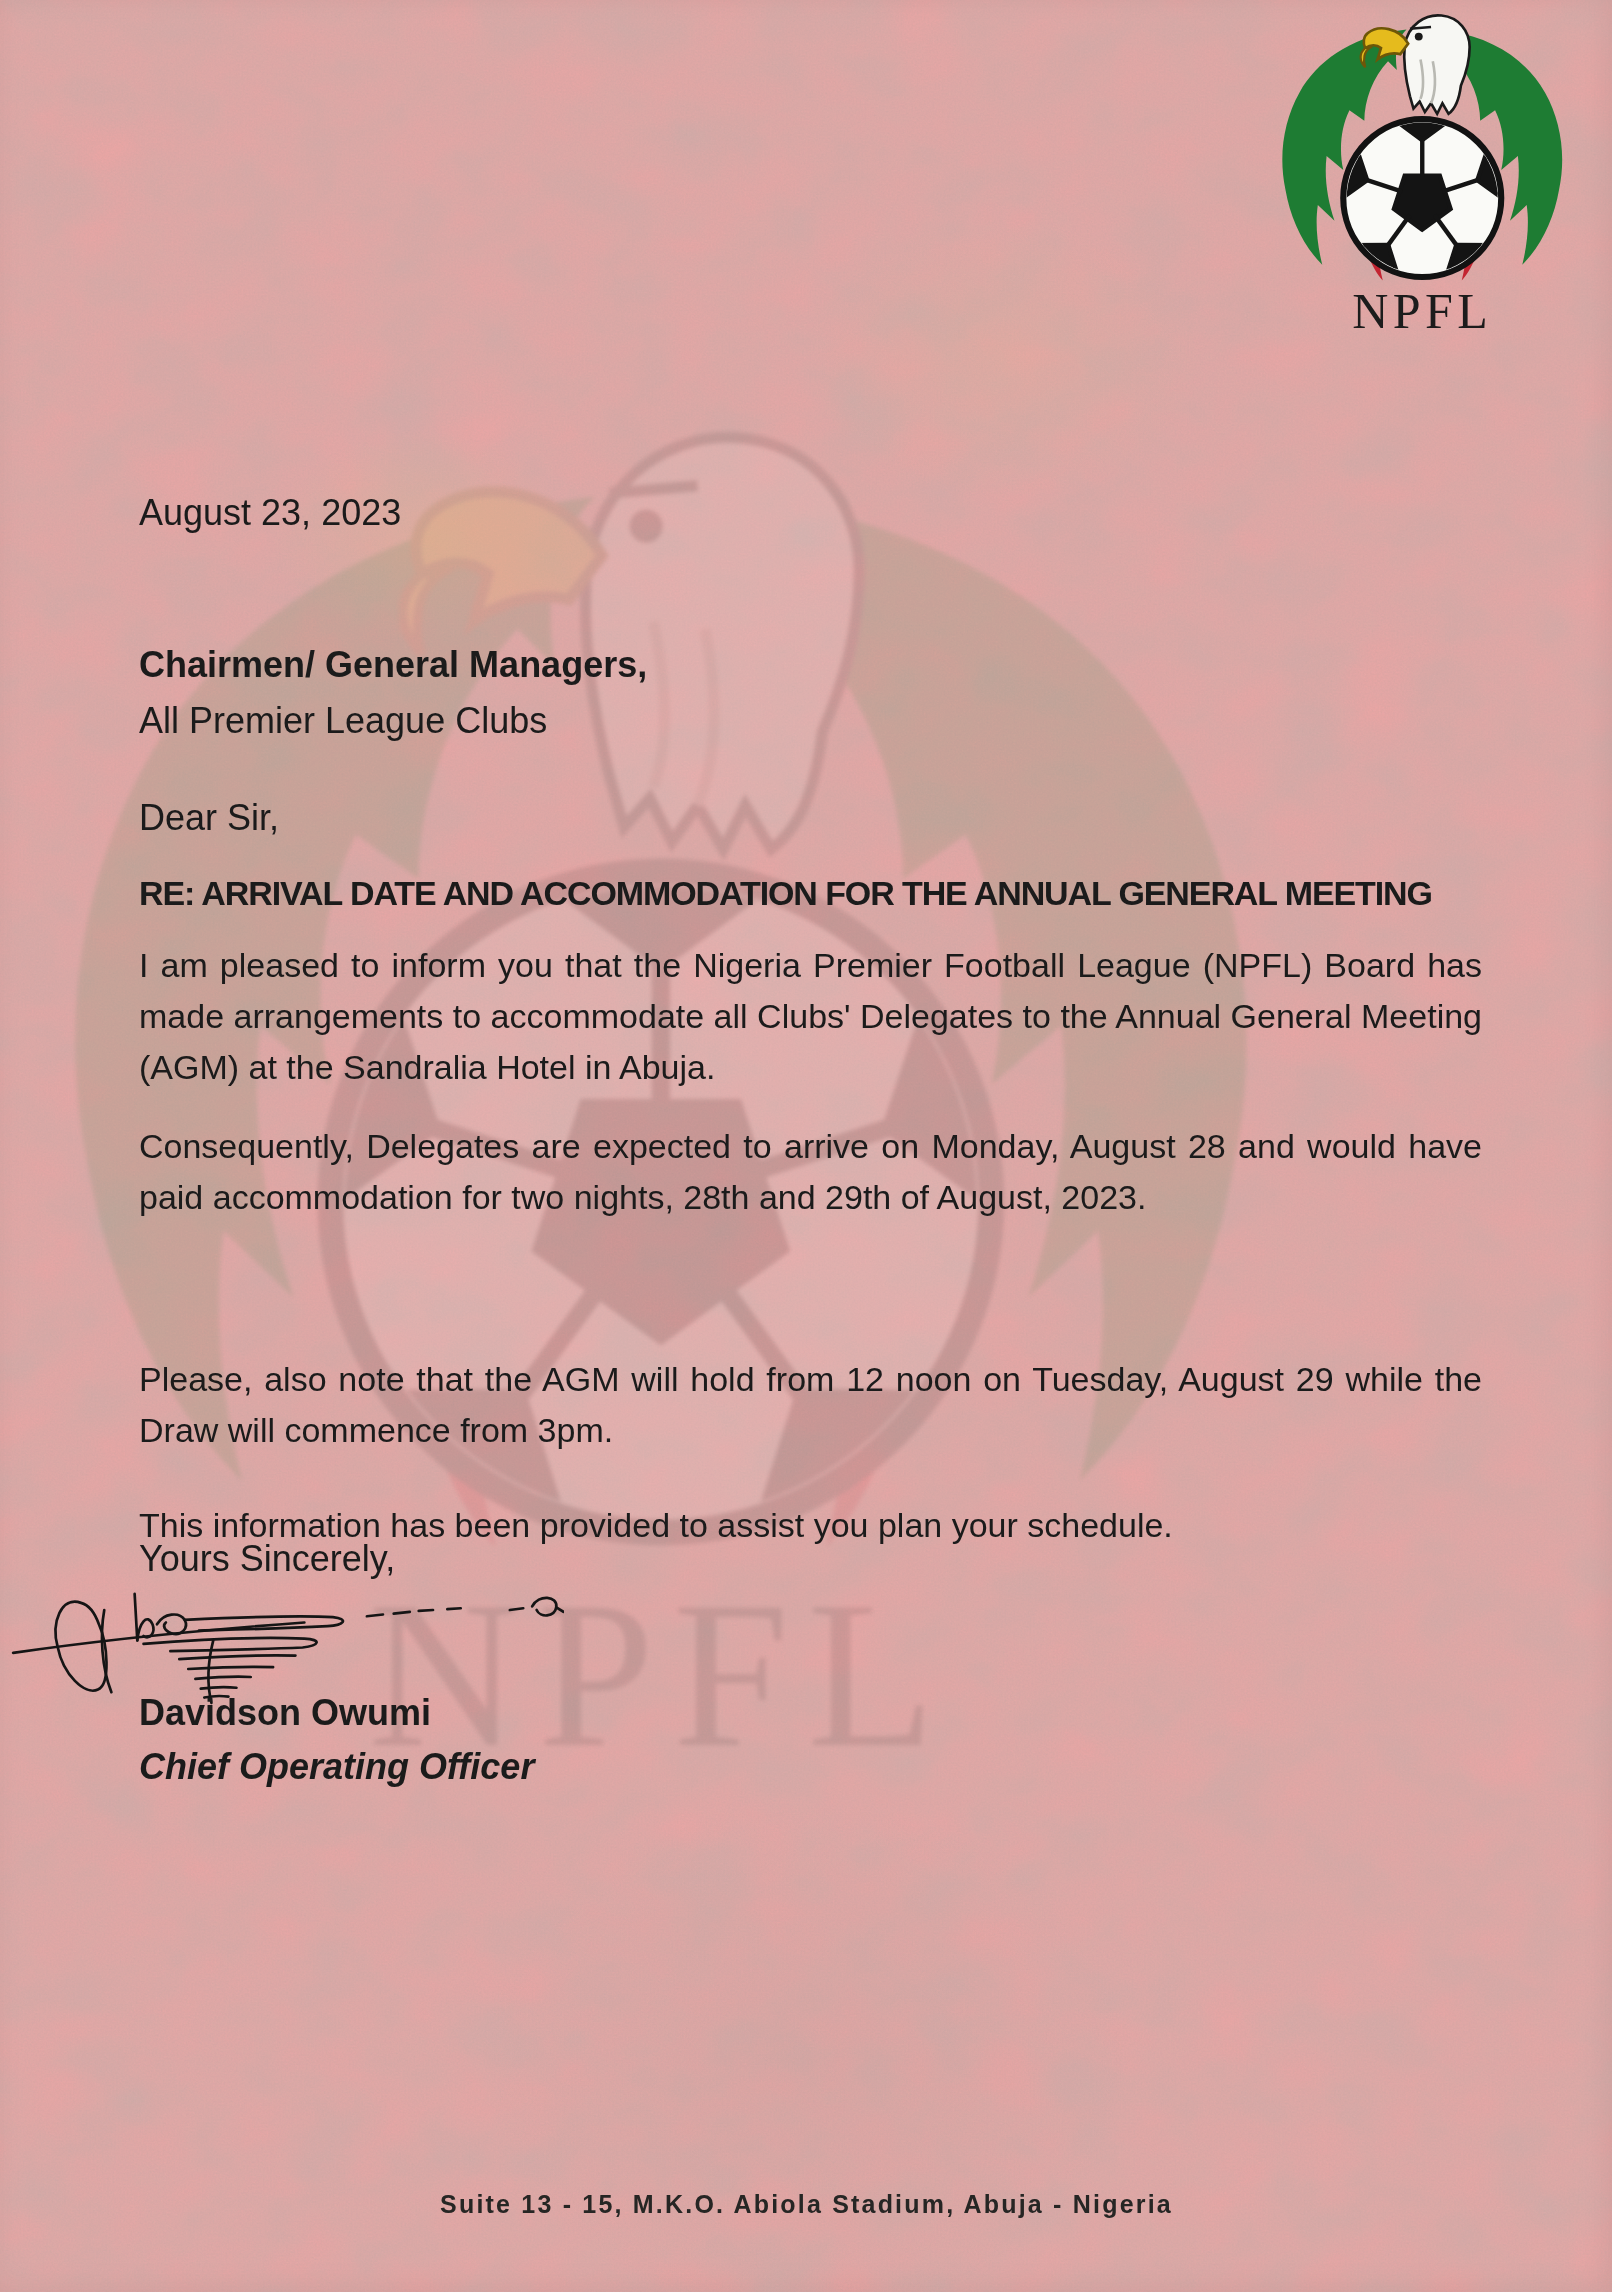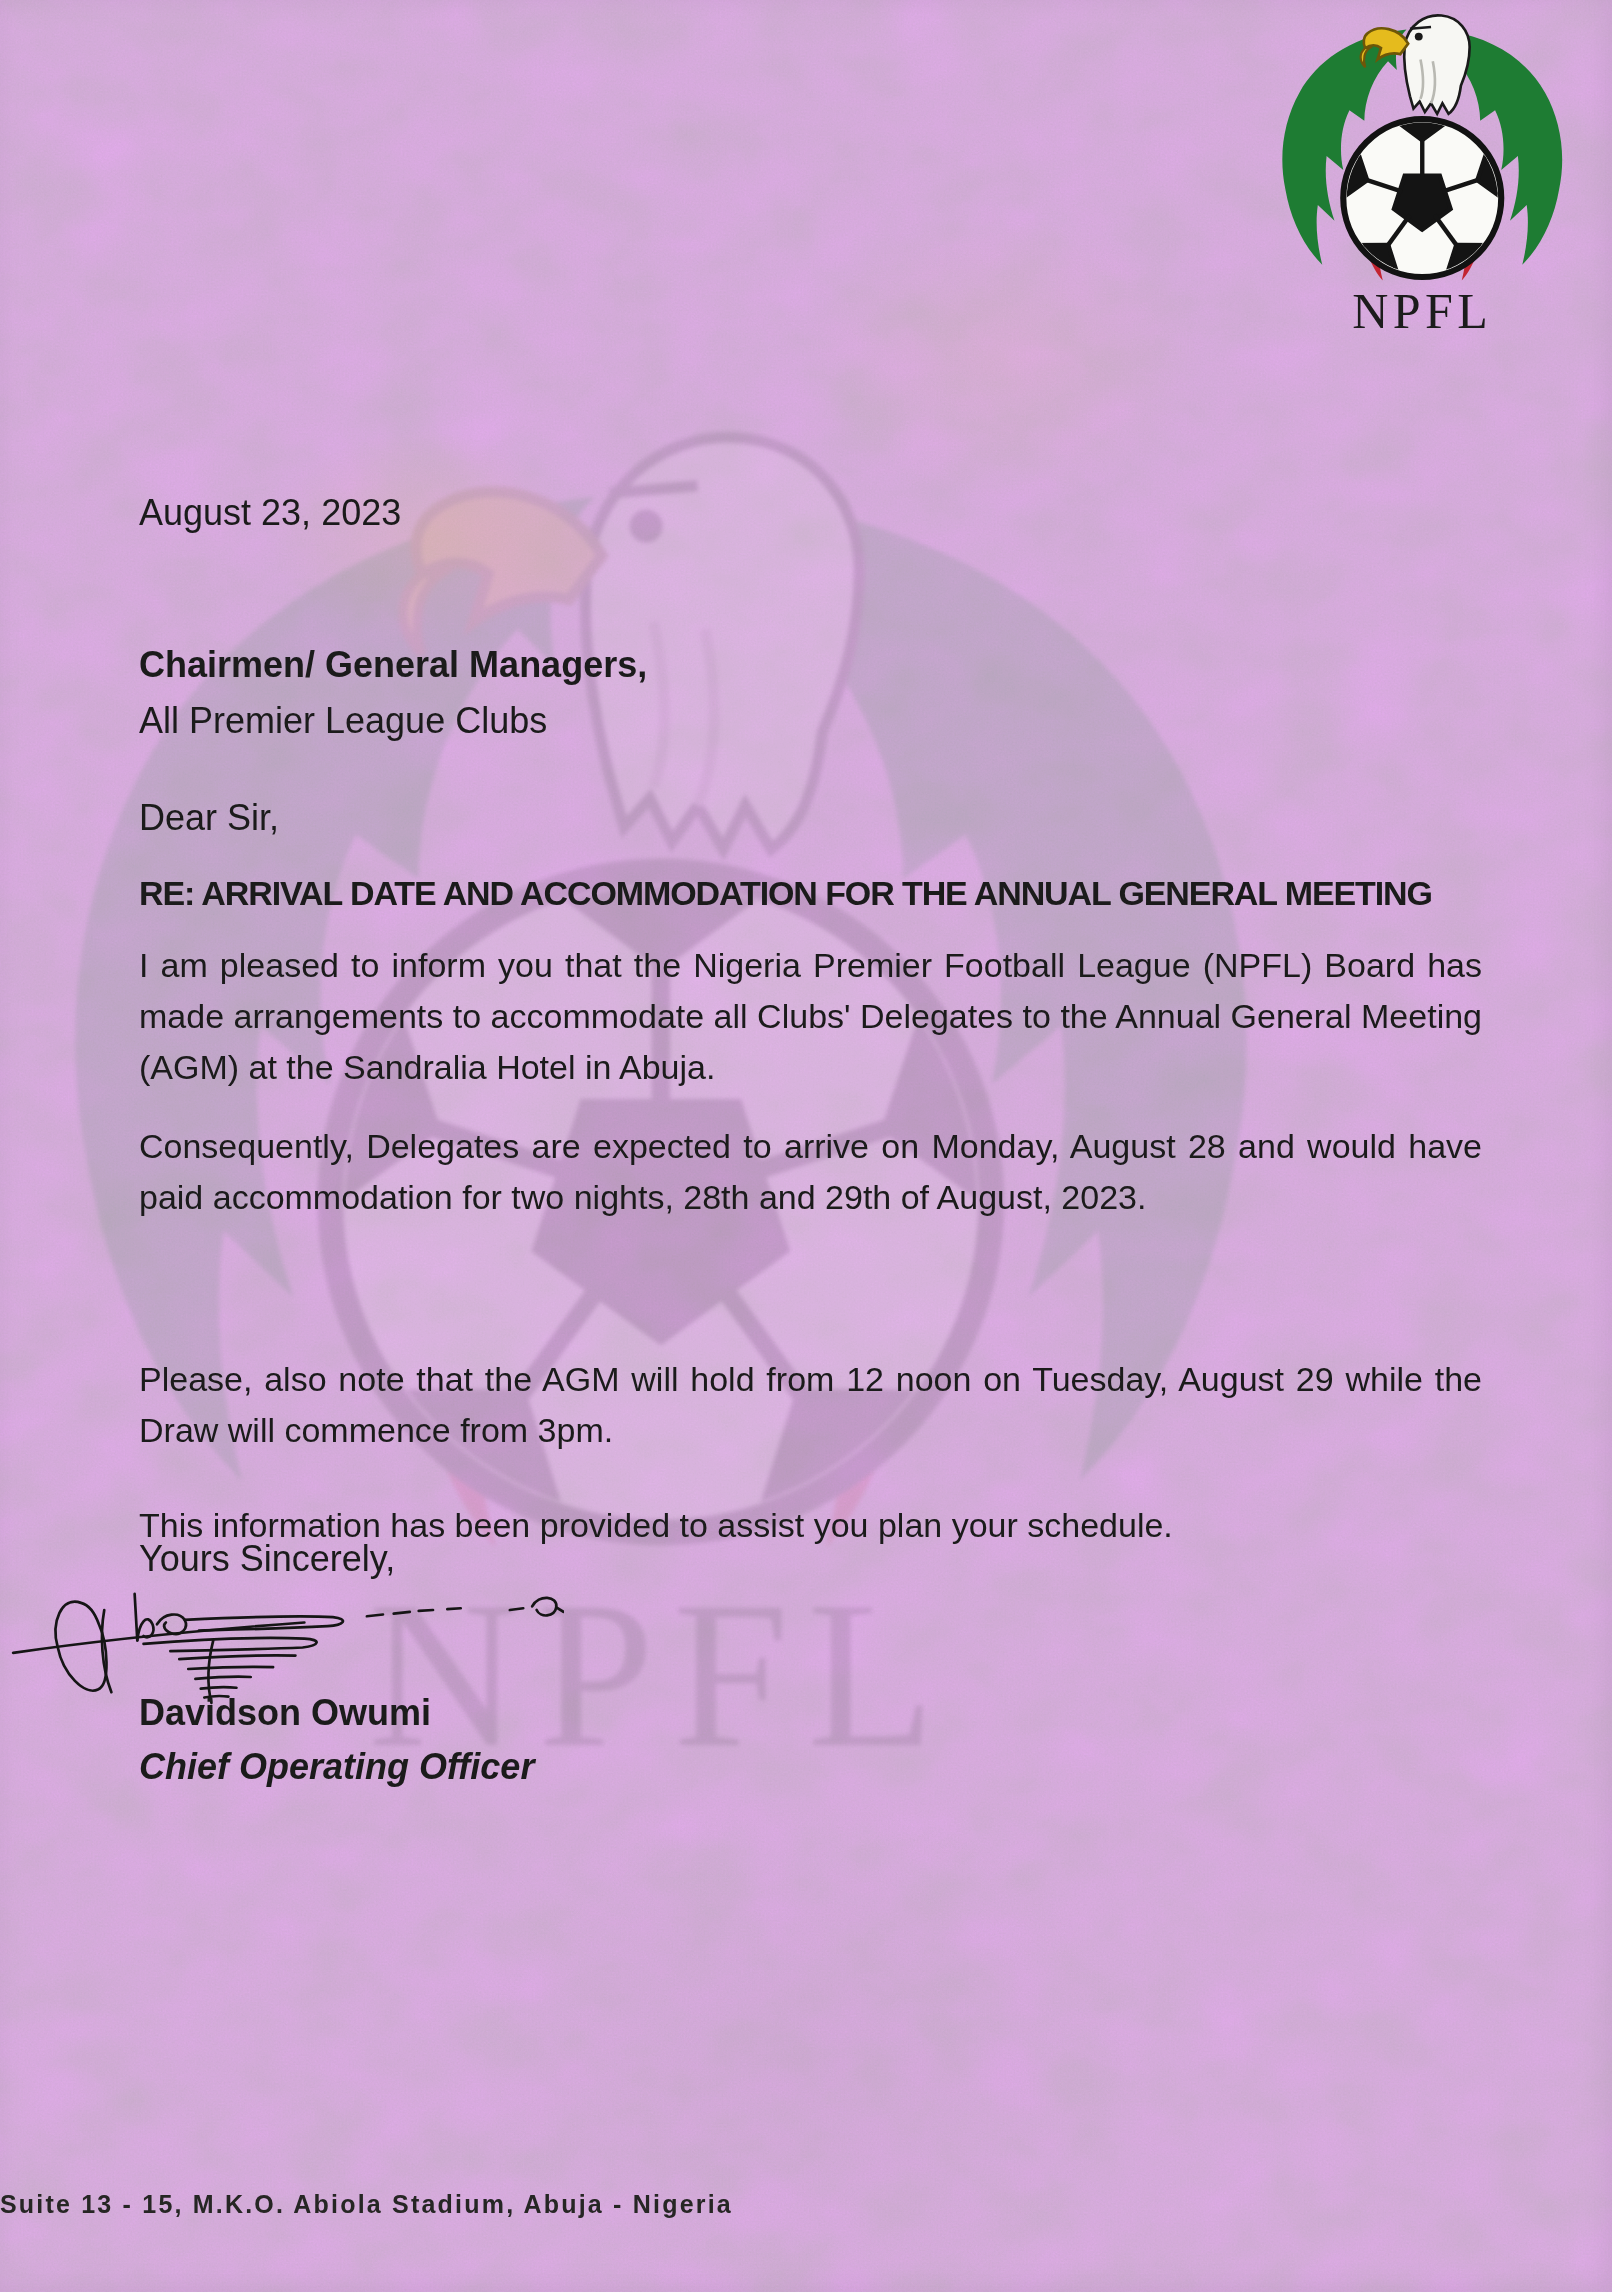--- a/index.html
+++ b/index.html
@@ -1,19 +1,19 @@
 <!DOCTYPE html>
 <html style="font-size:14.3px"><head>
 <meta charset="utf-8">
 <style>
   html,body{margin:0;padding:0;background:#cfcfcc;}
   .page{
     position:relative;
     width:1613px;height:2293px;
-    background:#f0abfc;
+    background:#fca5a5;
     overflow:hidden;
     font-family:"Liberation Sans", sans-serif;
     color:#1b1b1b;
     box-shadow:inset -9px 0 27px rgba(0,0,0,0.05), inset 0 -10.7px 30px rgba(0,0,0,0.04);
   }
   .texture{position:absolute;inset:0;pointer-events:none;}
   .blotches{
     position:absolute;inset:0;pointer-events:none;
     background:
       radial-gradient(215px 152px at 421px 537px, rgba(213,192,132,0.20), rgba(213,192,132,0) 70%),
@@ -28,21 +28,21 @@
     font-size:34px;line-height:51px;
     text-align:justify;
   }
   .subject{
     font-weight:bold;letter-spacing:-1.1px;white-space:nowrap;
     font-size:34px;line-height:51px;
   }
   .sig-name{font-size:36px;line-height:51px;font-weight:bold;white-space:nowrap;}
   .sig-title{font-size:36px;line-height:51px;font-weight:bold;font-style:italic;white-space:nowrap;}
   .footer-line{
-    left:0;width:1613px;text-align:left;color:#262624;white-space:nowrap;
+    left:0;width:1613px;text-align:center;color:#262624;white-space:nowrap;
   }
   .footer-address{font-size:25px;line-height:30px;font-weight:bold;letter-spacing:2.2px;}
   .footer-contacts{font-size:25px;line-height:30px;letter-spacing:1.8px;}
   .footer-contacts .lite{font-weight:normal;color:#3a3a38;}
   .footer-contacts .strong{font-weight:bold;}
   .footer-contacts .bar{font-weight:normal;padding:0 9px;font-size:29px;vertical-align:-1.8px;}
   .logo-svg{position:absolute;left:1243px;top:5.4px;width:355px;height:351px;}
   .wm-crest{
     position:absolute;left:-81px;top:394px;width:1469px;height:1469px;
     opacity:0.10;filter:blur(2.2px);pointer-events:none;

